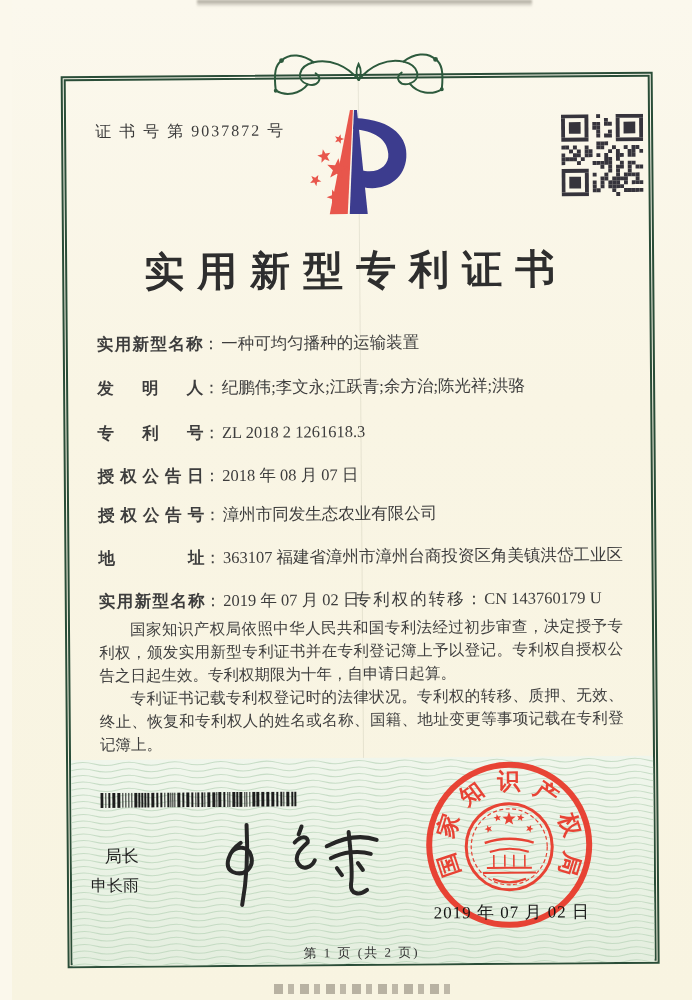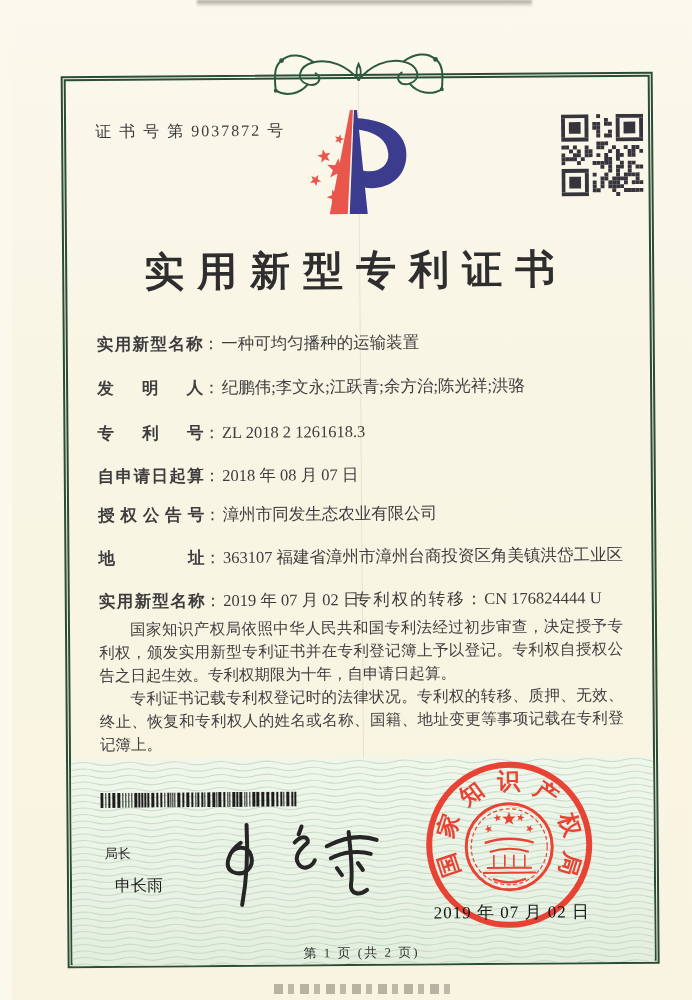--- a/index.html
+++ b/index.html
@@ -27,23 +27,23 @@
   .flabel{display:inline-block;width:106px;text-align:justify;text-align-last:justify;vertical-align:top;font-weight:bold;}
   .fvalue{padding-left:2px;}
   .pair2{position:absolute;left:256px;top:0;}
   .pair2 .flabel2{letter-spacing:2px;}
   .paras{position:absolute;left:86px;top:616px;width:524px;font-size:15.5px;line-height:23px;color:#3f3f3f;}
   .paras p{margin:0;text-indent:2em;text-align:justify;}
   .band{position:absolute;left:57px;top:758px;width:582px;height:206px;
         background:linear-gradient(180deg,#f0f6ec 0%,#e9f2e4 60%,#e4eedf 100%);}
   .band svg{position:absolute;inset:0;}
   .barcode{position:absolute;left:86px;top:791px;width:198px;height:15px;}
-  .sig-title{position:absolute;left:90px;top:843px;font-size:13px;color:#1d1d1d;
+  .sig-title{position:absolute;left:90px;top:843px;font-size:17px;color:#1d1d1d;
              font-family:Liberation Sans, sans-serif;}
-  .sig-name{position:absolute;left:100px;top:874px;font-size:16px;color:#1d1d1d;
+  .sig-name{position:absolute;left:76px;top:874px;font-size:16px;color:#1d1d1d;
             font-family:"Liberation Sans","DejaVu Sans",sans-serif;}
   .signature{position:absolute;left:192px;top:816px;width:182px;height:94px;}
   .seal{position:absolute;left:402px;top:756px;width:185px;height:185px;opacity:.94;}
   .seal-date{position:absolute;left:414px;top:902px;width:165px;text-align:center;
              font-size:17px;color:#161616;letter-spacing:1px;}
   .footer-page{position:absolute;left:0;top:944px;width:100%;text-align:center;
                font-size:13px;letter-spacing:2px;color:#333;}
   .next-page-text{position:absolute;left:262px;top:984px;width:178px;height:10px;opacity:.45;filter:blur(.6px);
     background:repeating-linear-gradient(90deg,#6c6458 0 9px,transparent 9px 14px,#7a7164 14px 20px,transparent 20px 26px);}
 </style>
@@ -242,32 +242,32 @@
       <div class="row r1">
         <span class="flabel">实用新型名称</span><span>：</span><span class="fvalue">一种可均匀播种的运输装置</span>
       </div>
       <div class="row r2">
         <span class="flabel">发明人</span><span>：</span><span class="fvalue">纪鹏伟;李文永;江跃青;余方治;陈光祥;洪骆</span>
       </div>
       <div class="row r3">
         <span class="flabel">专利号</span><span>：</span><span class="fvalue">ZL 2018 2 1261618.3</span>
       </div>
       <div class="row r4">
-        <span class="flabel">自申请日起算</span><span>：</span><span class="fvalue">2018 年 08 月 07 日</span>
+        <span class="flabel">授权公告日</span><span>：</span><span class="fvalue">2018 年 08 月 07 日</span>
       </div>
       <div class="row r5">
         <span class="flabel">授权公告号</span><span>：</span><span class="fvalue">漳州市同发生态农业有限公司</span>
       </div>
       <div class="row r6">
         <span class="flabel">地址</span><span>：</span><span class="fvalue">363107 福建省漳州市漳州台商投资区角美镇洪岱工业区</span>
       </div>
       <div class="row r7">
         <span class="flabel">实用新型名称</span><span>：</span><span class="fvalue">2019 年 07 月 02 日</span>
         <span class="pair2">
-          <span class="flabel2">专利权的转移</span><span>：</span><span class="fvalue">CN 176824444 U</span>
+          <span class="flabel2">专利权的转移</span><span>：</span><span class="fvalue">CN 143760179 U</span>
         </span>
       </div>
     </div>
 
     <div class="paras">
       <p>国家知识产权局依照中华人民共和国专利法经过初步审查，决定授予专利权，颁发实用新型专利证书并在专利登记簿上予以登记。专利权自授权公告之日起生效。专利权期限为十年，自申请日起算。</p>
       <p>专利证书记载专利权登记时的法律状况。专利权的转移、质押、无效、终止、恢复和专利权人的姓名或名称、国籍、地址变更等事项记载在专利登记簿上。</p>
     </div>
 
     <div class="band">

